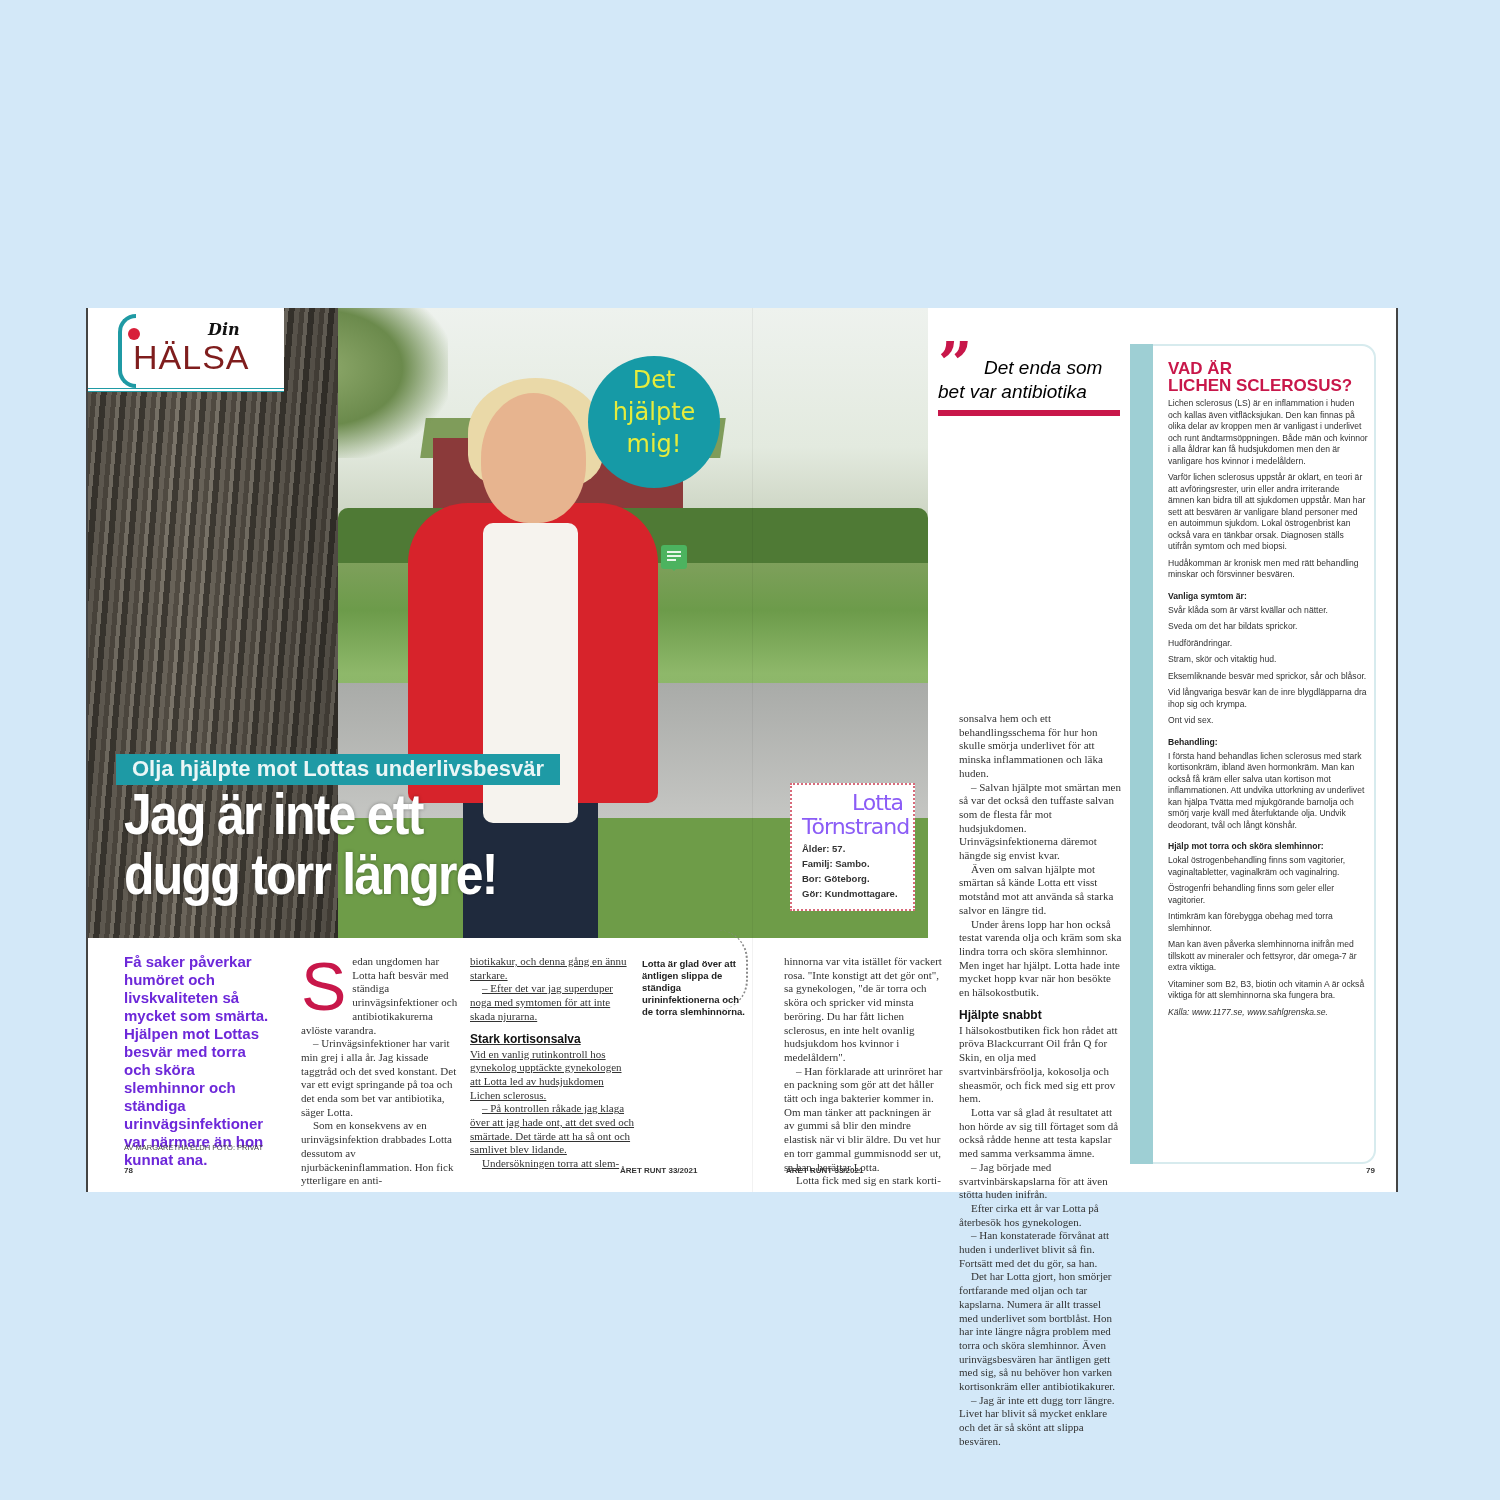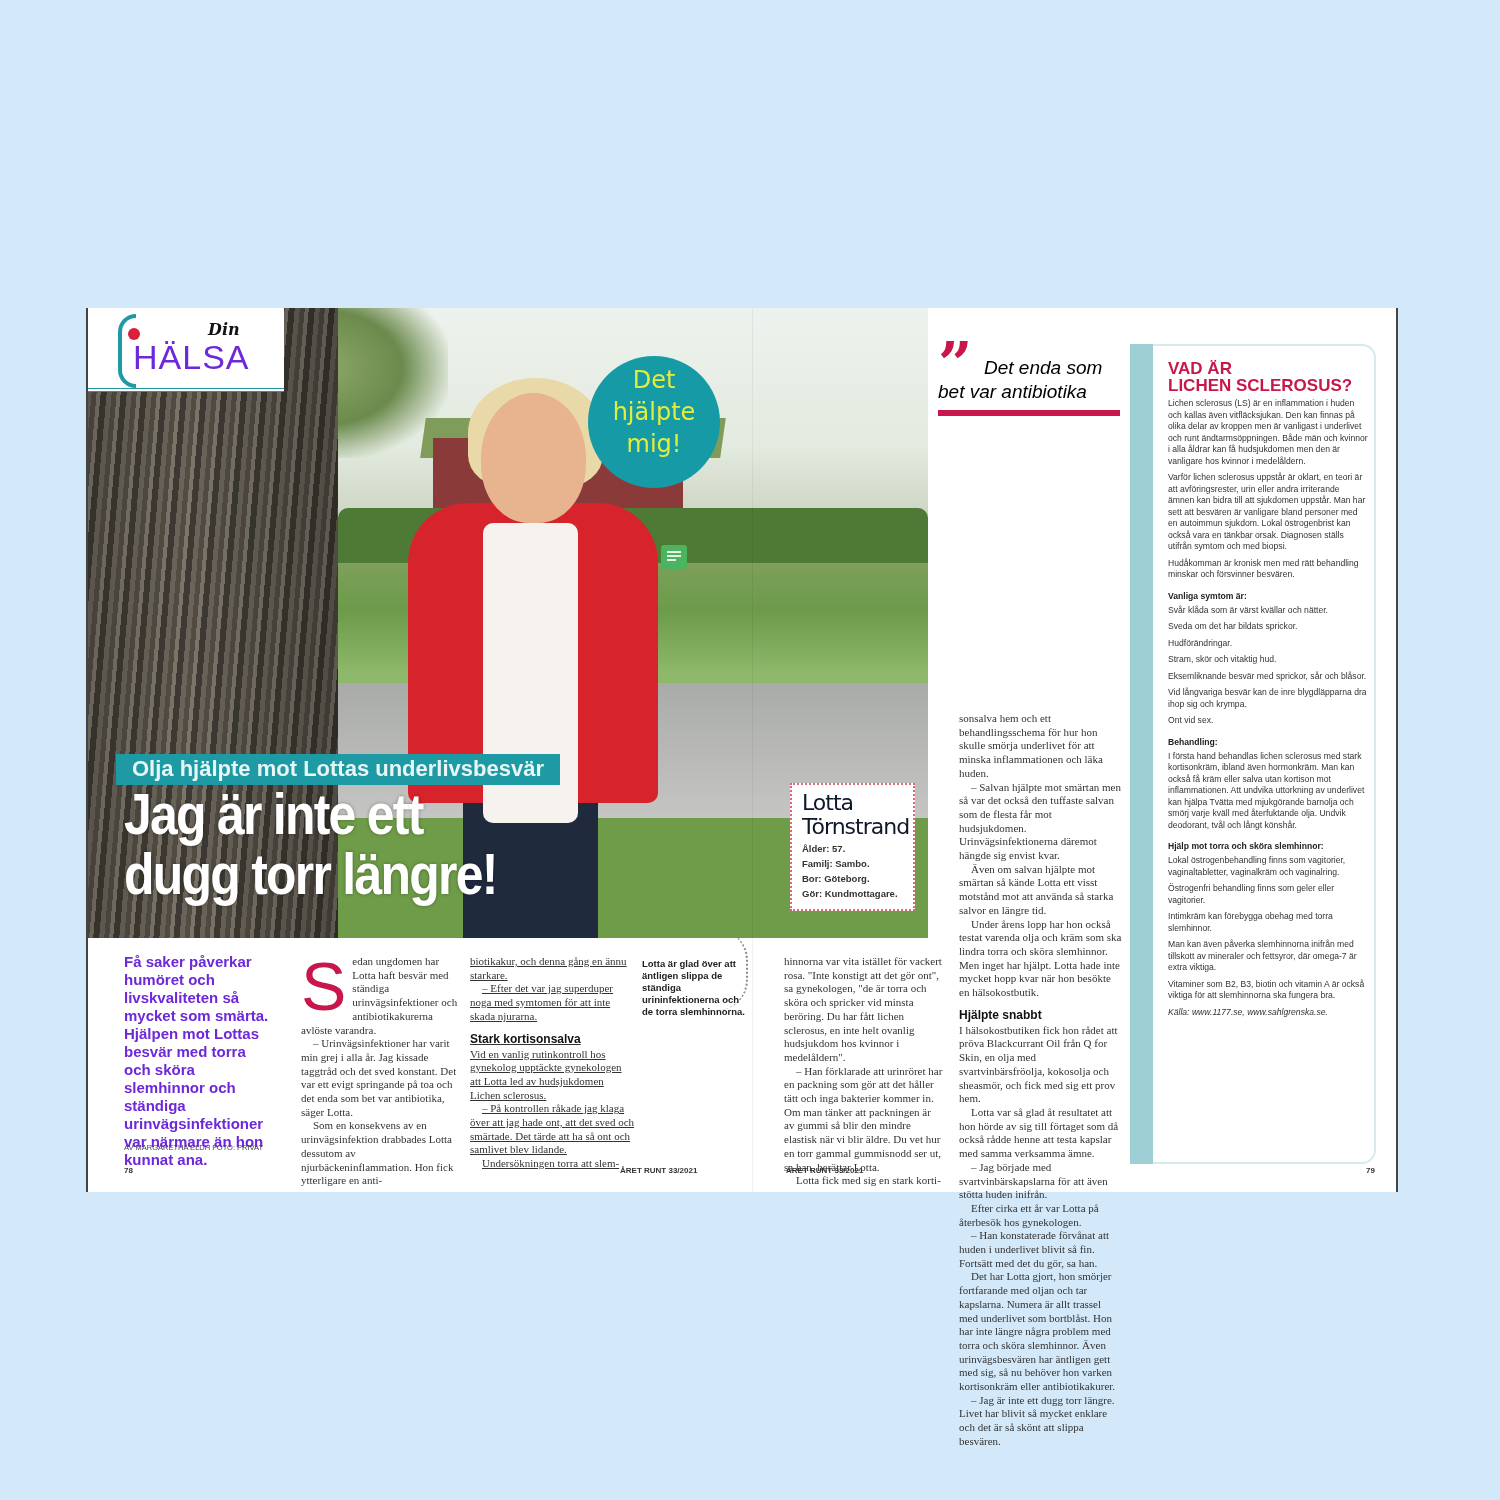--- a/index.html
+++ b/index.html
@@ -20,33 +20,33 @@
   .woman-shirt{position:absolute;left:395px;top:215px;width:95px;height:300px;background:#f6f3ee;border-radius:10px;}
   .woman-head{position:absolute;left:393px;top:85px;width:105px;height:130px;background:#e7b48f;border-radius:50% 50% 45% 45%;}
   .woman-hair{position:absolute;left:380px;top:70px;width:135px;height:110px;background:#ead9a8;border-radius:50% 50% 30% 30%;}
   .woman-legs{position:absolute;left:375px;top:490px;width:135px;height:140px;background:#1f2a3d;}
   .trunk-shade{position:absolute;left:0;top:0;width:250px;height:630px;background:linear-gradient(90deg,rgba(0,0,0,.15),rgba(0,0,0,0) 40%,rgba(0,0,0,.25));}
   
   .logo{position:absolute;left:0;top:0;width:196px;height:80px;background:#fff;border-bottom:4px double #1f9aa4;}
   .logo-figure{position:absolute;left:30px;top:6px;width:14px;height:66px;border:4px solid #1f9aa4;border-right:none;border-radius:30px 0 0 30px;}
   .logo-dot{position:absolute;left:40px;top:20px;width:12px;height:12px;background:#d8203a;border-radius:50%;}
   .logo-din{position:absolute;left:120px;top:12px;font:italic bold 16px "DejaVu Serif",serif;color:#111;}
-  .logo-halsa{position:absolute;left:45px;top:30px;font:34px "Liberation Sans",sans-serif;color:#6d28d9;letter-spacing:1px;}
+  .logo-halsa{position:absolute;left:45px;top:30px;font:34px "Liberation Sans",sans-serif;color:#7f1d1d;letter-spacing:1px;}
   
   .badge{position:absolute;left:500px;top:48px;width:132px;height:132px;border-radius:50%;background:#169aa6;color:#e6ec3c;text-align:center;font:24px "DejaVu Sans",sans-serif;line-height:32px;padding-top:8px;box-sizing:border-box;}
   .badge span{display:block;}
   .comment-icon{position:absolute;left:573px;top:237px;width:26px;height:24px;background:#4cb35f;border-radius:3px;}
   .comment-icon:after{content:"";position:absolute;left:9px;bottom:-6px;border:4px solid transparent;border-top:4px solid #4cb35f;}
   .comment-icon i{position:absolute;left:6px;height:2px;background:#e8f6ea;}
   
   .kicker{position:absolute;left:28px;top:446px;background:#1e9aa5;color:#eaf6f6;font:bold 22px "Liberation Sans",sans-serif;padding:2px 16px 3px 16px;white-space:nowrap;}
   .headline{position:absolute;left:36px;top:476px;color:#fff;font:bold 58px "Liberation Sans",sans-serif;line-height:60px;letter-spacing:-2px;transform:scaleX(.86);transform-origin:left top;text-shadow:0 0 4px rgba(0,0,0,.35);}
   
   .factbox{position:absolute;left:702px;top:475px;width:125px;height:128px;background:#fff;border:2px dotted #d86a7a;box-sizing:border-box;padding:6px 10px;}
-  .fact-name{font:22px "DejaVu Sans",sans-serif;line-height:24px;color:#0f172a;letter-spacing:-1px;}
+  .fact-name{font:22px "DejaVu Sans",sans-serif;line-height:24px;color:#8b5cf6;letter-spacing:-1px;text-align:right;}
   .fact-line{font:bold 9.5px "Liberation Sans",sans-serif;color:#333;line-height:15px;}
   
   .intro{position:absolute;left:36px;top:645px;width:145px;font:bold 15px "Liberation Sans",sans-serif;line-height:18px;color:#6d28d9;}
   .byline{position:absolute;left:36px;top:835px;width:180px;font:7.5px "Liberation Sans",sans-serif;color:#444;text-transform:uppercase;}
   .col{position:absolute;font:11px "Liberation Serif",serif;line-height:13.7px;color:#333;text-align:left;}
   .col p{margin:0;text-indent:12px;}
   .col p.noind{text-indent:0;}
   .col h4{margin:8px 0 2px 0;font:bold 12px "Liberation Sans",sans-serif;color:#111;}
   .dropcap{float:left;font:68px "Liberation Sans",sans-serif;color:#c8174a;line-height:58px;margin:2px 6px 0 0;}
   .c1{left:213px;top:647px;width:160px;}

